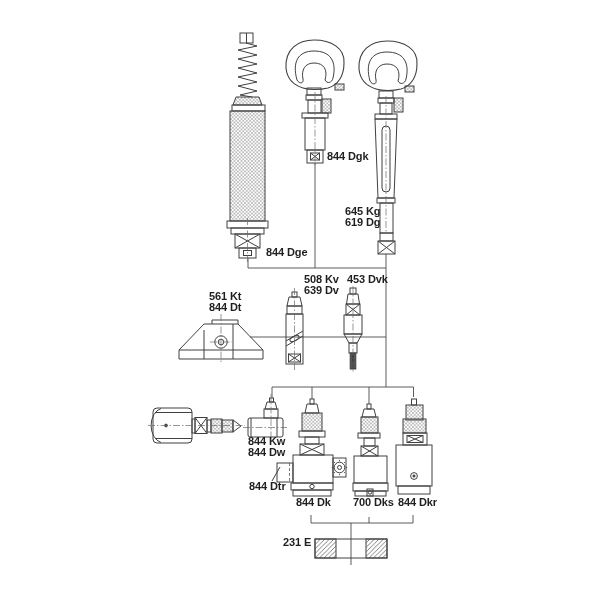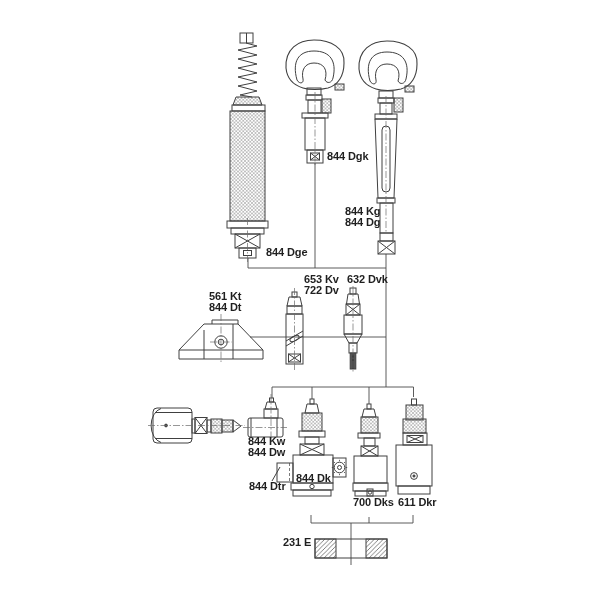--- a/index.html
+++ b/index.html
@@ -208,42 +208,42 @@
   <g stroke="#404040" stroke-width="1" fill="none">
     <rect x="315" y="539" width="72" height="19"></rect>
     <rect x="315" y="539" width="21" height="19" fill="url(#hatch)"></rect>
     <rect x="366" y="539" width="21" height="19" fill="url(#hatch)"></rect>
   </g>
 </svg>
 
   <div class="lbl" style="left:327px;top:151px">844 Dgk</div>
 
   <div class="lbl" style="left:345px;top:206px">
-    <div>844 Kg</div>
-    <div>844 Dg</div>
+    <div>645 Kg</div>
+    <div>619 Dg</div>
   </div>
 
   <div class="lbl" style="left:266px;top:247px">844 Dge</div>
 
   <div class="lbl" style="left:304px;top:274px">
-    <div>653 Kv</div>
-    <div>722 Dv</div>
-  </div>
-
-  <div class="lbl" style="left:347px;top:274px">632 Dvk</div>
+    <div>508 Kv</div>
+    <div>639 Dv</div>
+  </div>
+
+  <div class="lbl" style="left:347px;top:274px">453 Dvk</div>
 
   <div class="lbl" style="left:209px;top:291px">
     <div>561 Kt</div>
     <div>844 Dt</div>
   </div>
 
   <div class="lbl" style="left:248px;top:436px">
     <div>844 Kw</div>
     <div>844 Dw</div>
   </div>
 
   <div class="lbl" style="left:249px;top:481px">844 Dtr</div>
-  <div class="lbl" style="left:296px;top:473px">844 Dk</div>
+  <div class="lbl" style="left:296px;top:497px">844 Dk</div>
   <div class="lbl" style="left:353px;top:497px">700 Dks</div>
-  <div class="lbl" style="left:398px;top:497px">611 Dkr</div>
+  <div class="lbl" style="left:398px;top:497px">844 Dkr</div>
   <div class="lbl" style="left:283px;top:537px">231 E</div>
 
 </div>
 
 </body></html>

